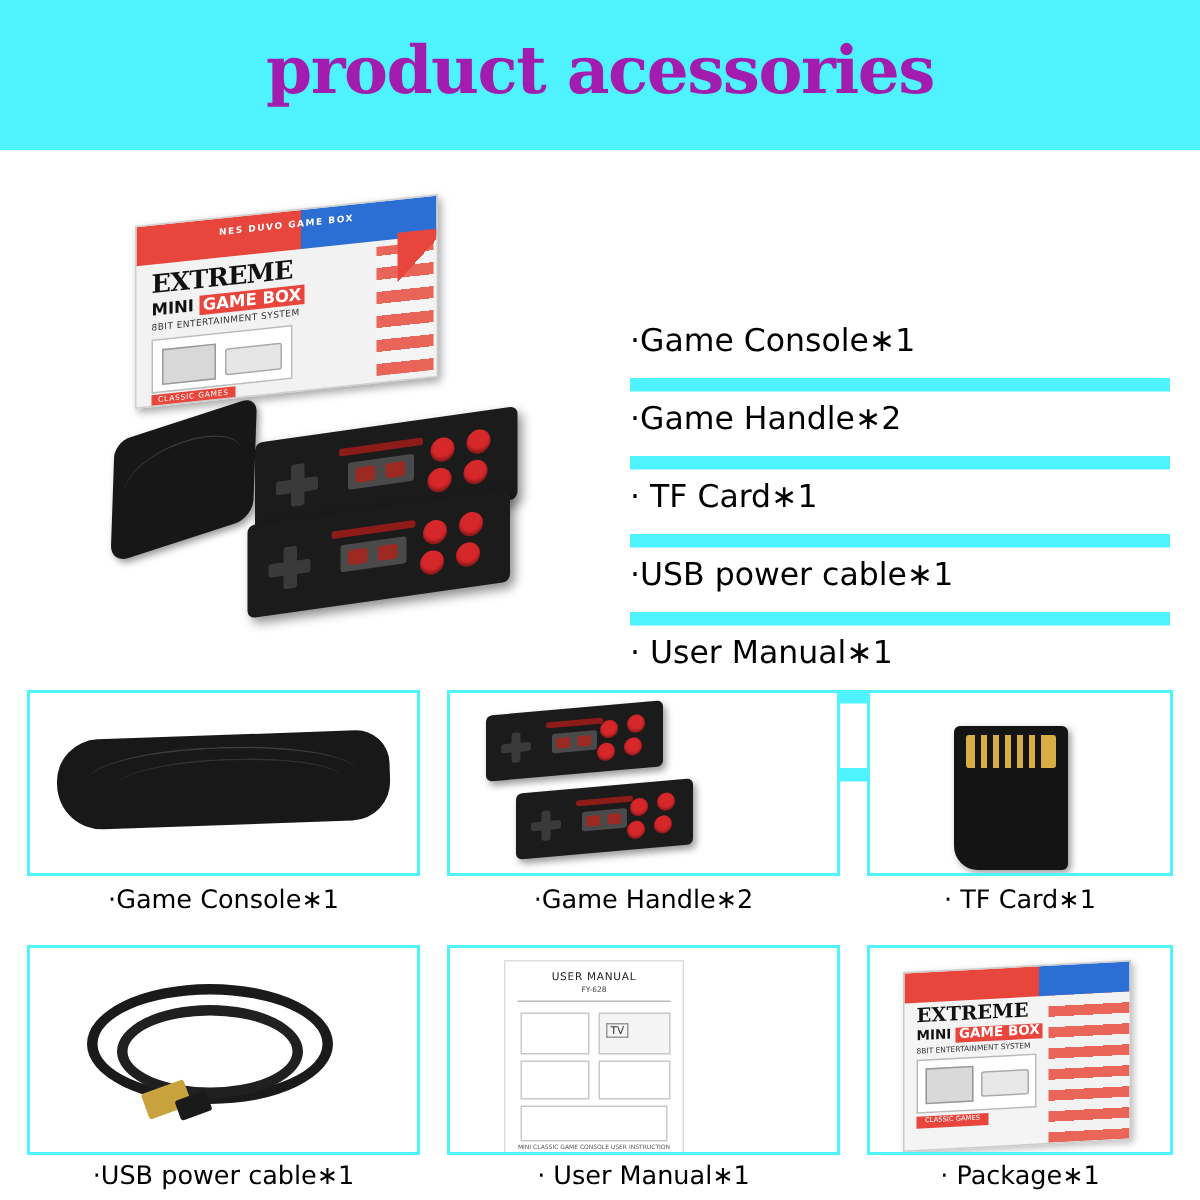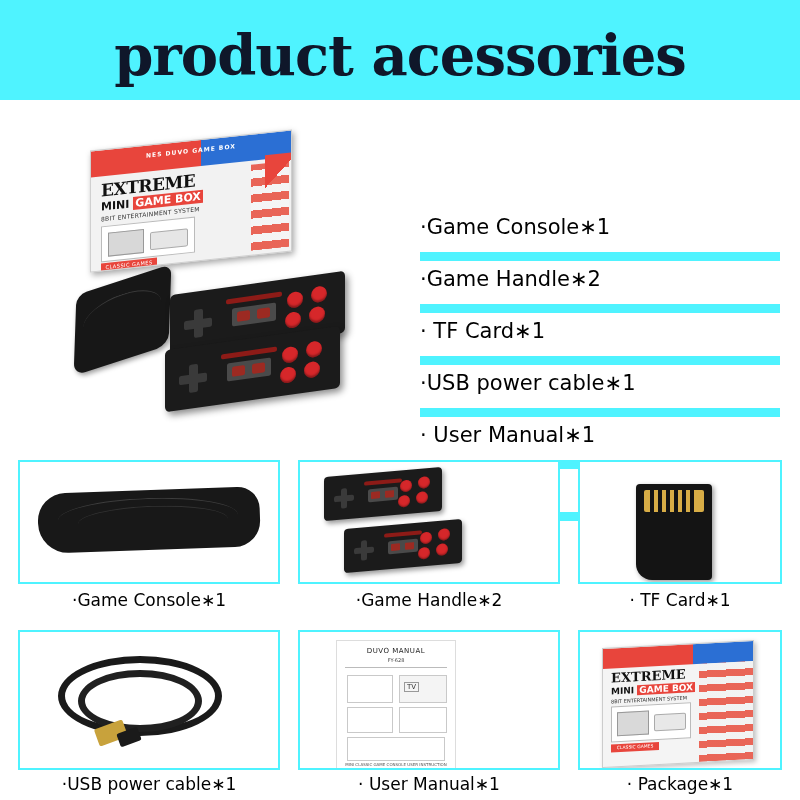--- a/index.html
+++ b/index.html
@@ -13,23 +13,23 @@
   
   .banner{
     position:absolute;left:0;top:0;width:800px;height:100px;
     background:#4ff3ff;
   }
   .banner-title{
     position:absolute;left:0;top:22px;width:800px;
     text-align:center;
     font-family:"DejaVu Serif", serif;
     font-weight:bold;
-    font-size:56px;
+    font-size:44px;
     letter-spacing:-1px;
-    color:#0f172a;
+    color:#a21caf;
   }
   
   .hero{
     position:absolute;left:0;top:100px;width:800px;height:350px;
     background:#ffffff;
   }
   
   .hero-photo{
     position:absolute;left:55px;top:20px;width:330px;height:300px;
   }
@@ -369,21 +369,21 @@
         <div class="plug"></div>
         <div class="plug2"></div>
       </div>
     </div>
     <div class="cap" style="top:144px;">·USB power cable∗1</div>
   </div>
 
   <div class="cell" style="left:298px;top:178px;width:262px;height:165px;">
     <div class="frame" style="width:258px;height:136px;">
       <div class="art-man">
-        <div class="t">DUVO MANUAL</div>
+        <div class="t">USER MANUAL</div>
         <div class="t2">FY-628</div>
         <div class="hr"></div>
         <div class="b b1"></div>
         <div class="b b2"></div>
         <div class="b b3"></div>
         <div class="b b4"></div>
         <div class="b b5"></div>
         <div class="cap2">MINI CLASSIC GAME CONSOLE USER INSTRUCTION</div>
       </div>
     </div>

